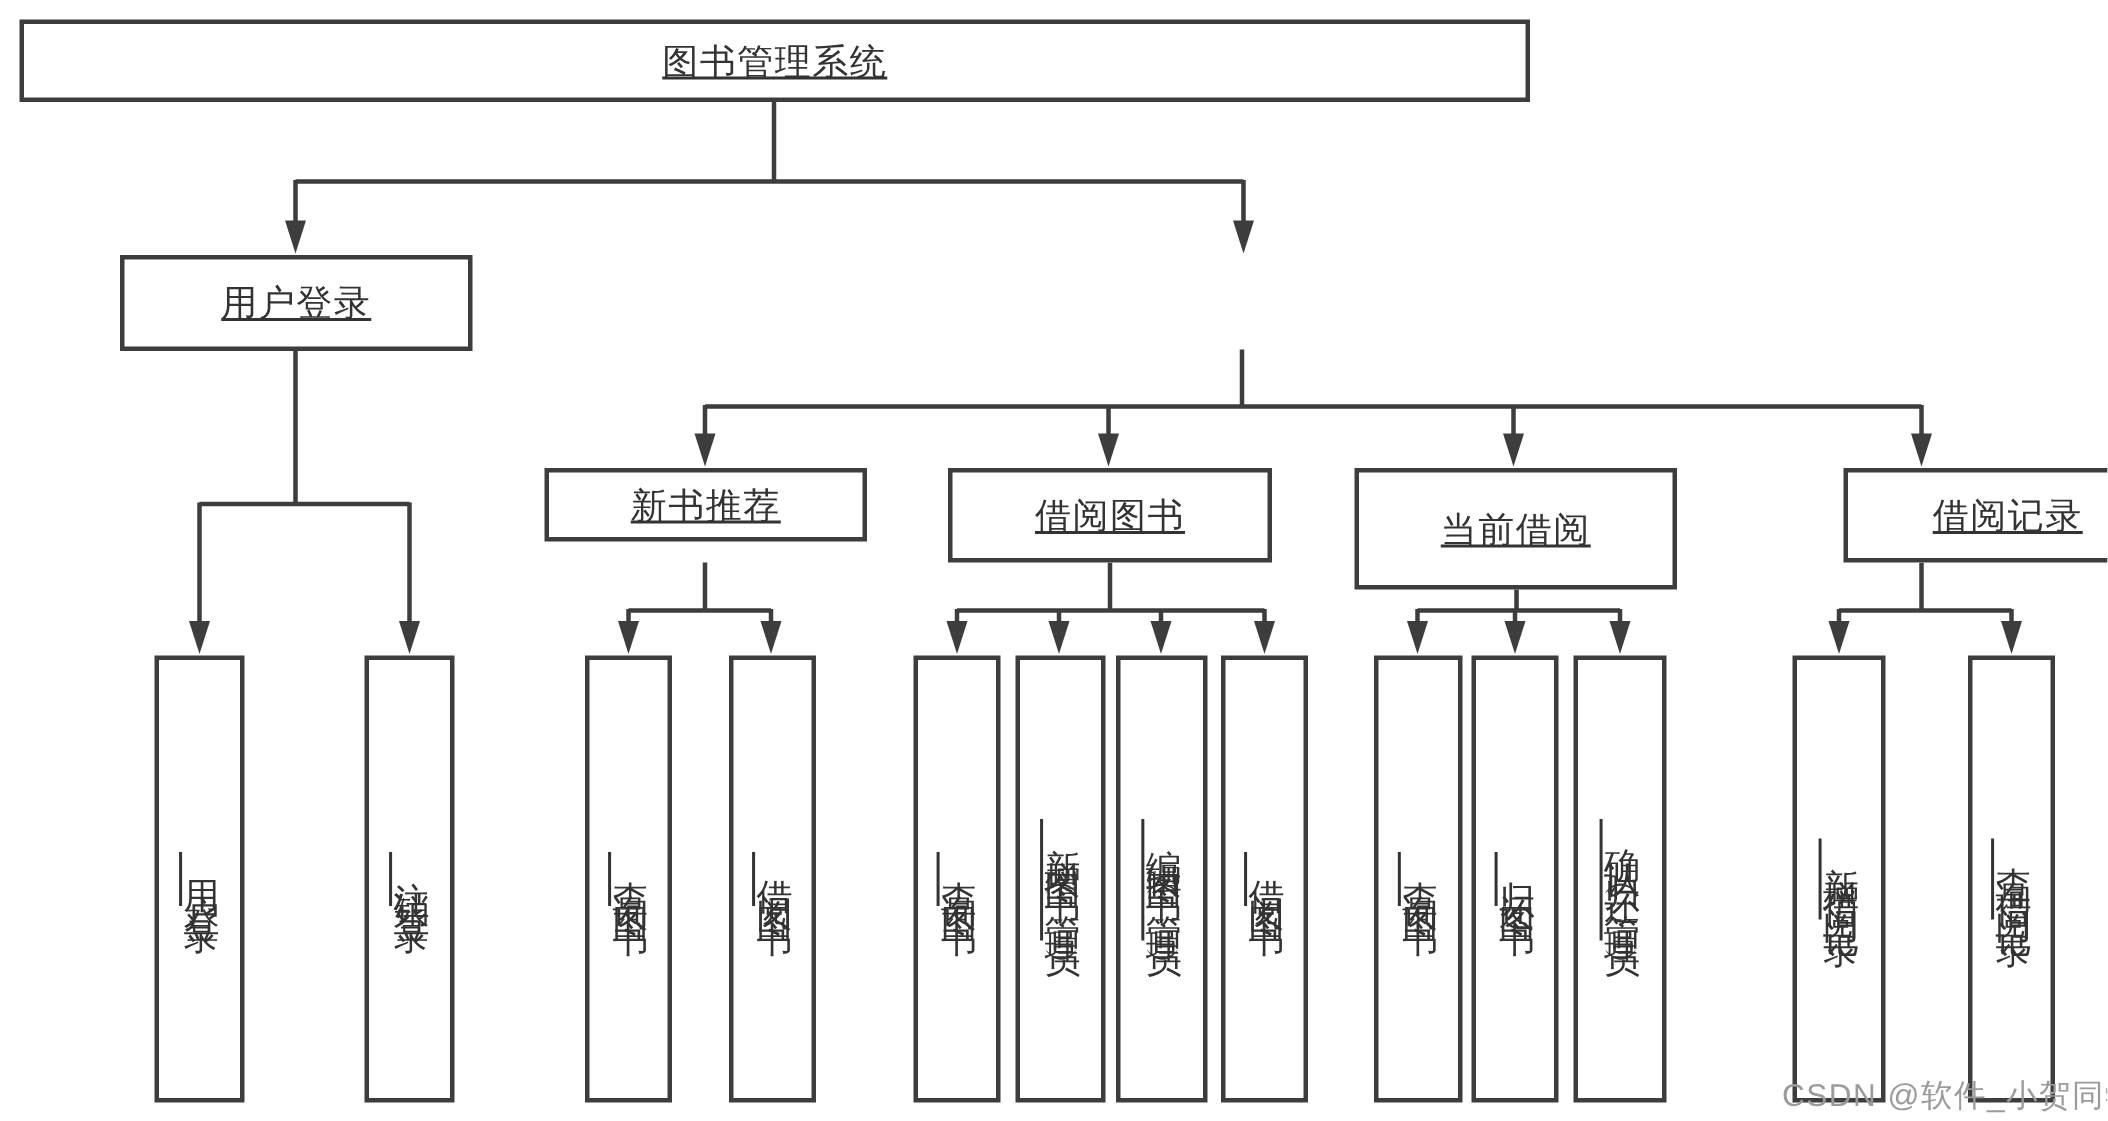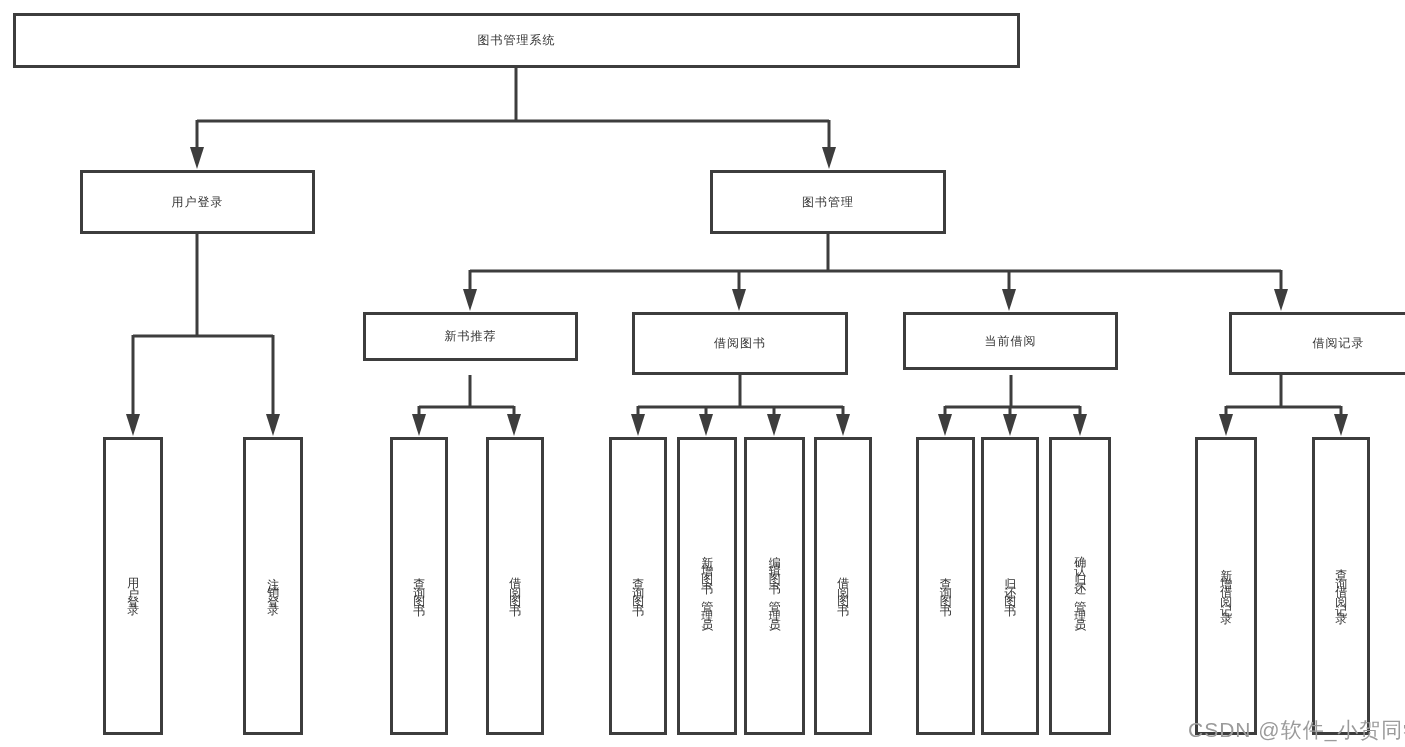--- a/index.html
+++ b/index.html
@@ -13,23 +13,24 @@
   .wires{position:absolute;left:0;top:0;z-index:1;}
   .box{
     position:absolute;
     box-sizing:border-box;
     border:3px solid #3d3d3d;
     background:#ffffff;
     display:flex;
     align-items:center;
     justify-content:center;
     color:#333333;
-    font-size:12px;
+    font-size:24px;
     z-index:2;
     letter-spacing:1px;
+    text-decoration:underline;
   }
   .box.v span{
     writing-mode:vertical-rl;
     text-orientation:mixed;
     letter-spacing:9px;
     line-height:1.2;
   }
   .watermark{
     position:absolute;
     z-index:3;
@@ -114,31 +115,28 @@
     </g>
   </svg>
 
   <div class="box" style="left:13px;top:13px;width:1007px;height:55px">
     <span>图书管理系统</span>
   </div>
 
   <div class="box" style="left:80px;top:170px;width:235px;height:64px">
     <span>用户登录</span>
   </div>
-  <div class="box" style="left:710px;top:170px;width:236px;height:64px">
-    <span>图书管理</span>
-  </div>
 
   <div class="box" style="left:363px;top:312px;width:215px;height:49px">
     <span>新书推荐</span>
   </div>
   <div class="box" style="left:632px;top:312px;width:216px;height:63px">
     <span>借阅图书</span>
   </div>
-  <div class="box" style="left:903px;top:312px;width:215px;height:58px">
+  <div class="box" style="left:903px;top:312px;width:215px;height:81px">
     <span>当前借阅</span>
   </div>
   <div class="box" style="left:1229px;top:312px;width:219px;height:63px">
     <span>借阅记录</span>
   </div>
 
   <div class="box v" style="left:103px;top:437px;width:60px;height:298px">
     <span>用户登录</span>
   </div>
   <div class="box v" style="left:243px;top:437px;width:60px;height:298px">

